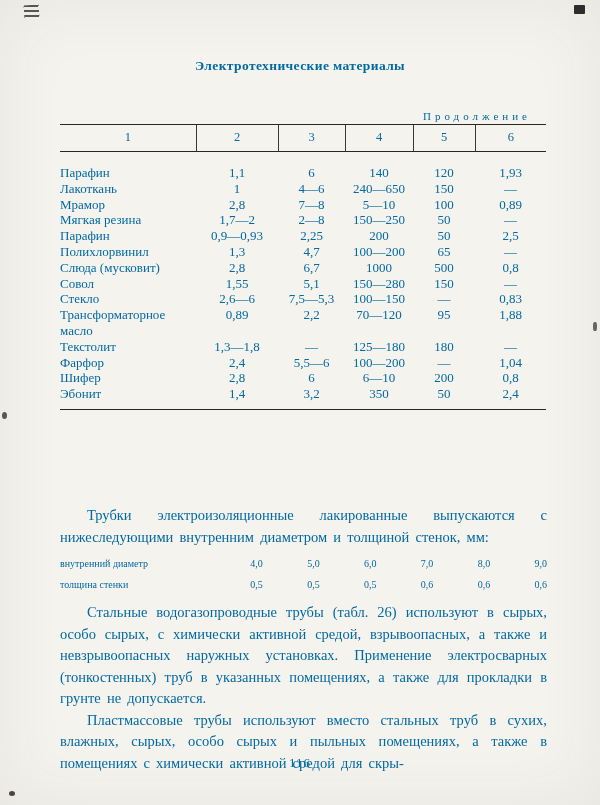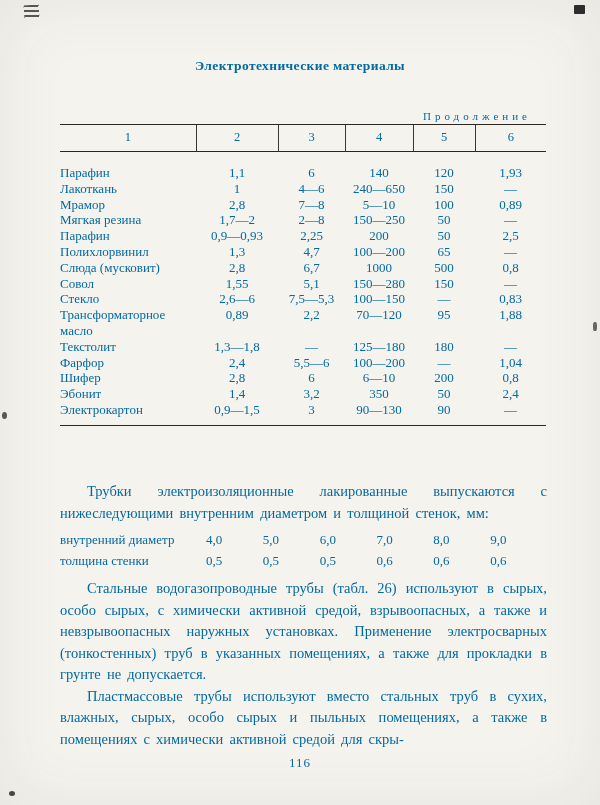--- a/index.html
+++ b/index.html
@@ -64,31 +64,31 @@
   .materials-table td {
     padding: 0; vertical-align: top; line-height: 15.8px;
   }
   .materials-table tbody tr:first-child td { padding-top: 13px; }
   .materials-table tbody tr:last-child td { padding-bottom: 7px; }
   .cell-name { text-align: left; }
   .cell-val { text-align: center; }
 
   
   .text-block {
-    position: absolute; top: 481px; left: 60px; width: 487px;
+    position: absolute; top: 505px; left: 60px; width: 487px;
     font-size: 14.5px; line-height: 21.5px;
   }
   .text-block p {
     margin: 0; text-align: justify; text-indent: 27px;
     word-spacing: 2.5px;
   }
-  .tube-table { margin: 5px 0 7px 0; font-size: 13px; }
+  .tube-table { margin: 5px 0 7px 0; font-size: 10px; }
   .tube-row { display: flex; align-items: baseline; line-height: 21px; }
   .tube-label { width: 146px; flex: 0 0 146px; }
-  .tube-val { flex: 1; text-align: left; }
+  .tube-val { flex: 1; text-align: right; }
 
   .para2 { margin-top: 2px !important; }
 
   .page-number {
     position: absolute; top: 729px; left: 0; width: 100%;
     text-align: center; font-size: 13px; letter-spacing: 1px; margin-top: 26px;
   }
 </style>
 </head>
 <body>
@@ -221,28 +221,20 @@
           <td class="cell-val">200</td>
           <td class="cell-val">0,8</td>
         </tr>
         <tr>
           <td class="cell-name">Эбонит</td>
           <td class="cell-val">1,4</td>
           <td class="cell-val">3,2</td>
           <td class="cell-val">350</td>
           <td class="cell-val">50</td>
           <td class="cell-val">2,4</td>
-        </tr>
-        <tr>
-          <td class="cell-name">Электрокартон</td>
-          <td class="cell-val">0,9—1,5</td>
-          <td class="cell-val">3</td>
-          <td class="cell-val">90—130</td>
-          <td class="cell-val">90</td>
-          <td class="cell-val">—</td>
         </tr>
       </tbody>
   </table>
 
   <div class="text-block">
     <p>Трубки электроизоляционные лакированные выпускаются с нижеследующими внутренним диаметром и толщиной стенок, мм:</p>
 
     <div class="tube-table" id="tube-table">
         <div class="tube-row">
           <span class="tube-label">внутренний диаметр</span>

